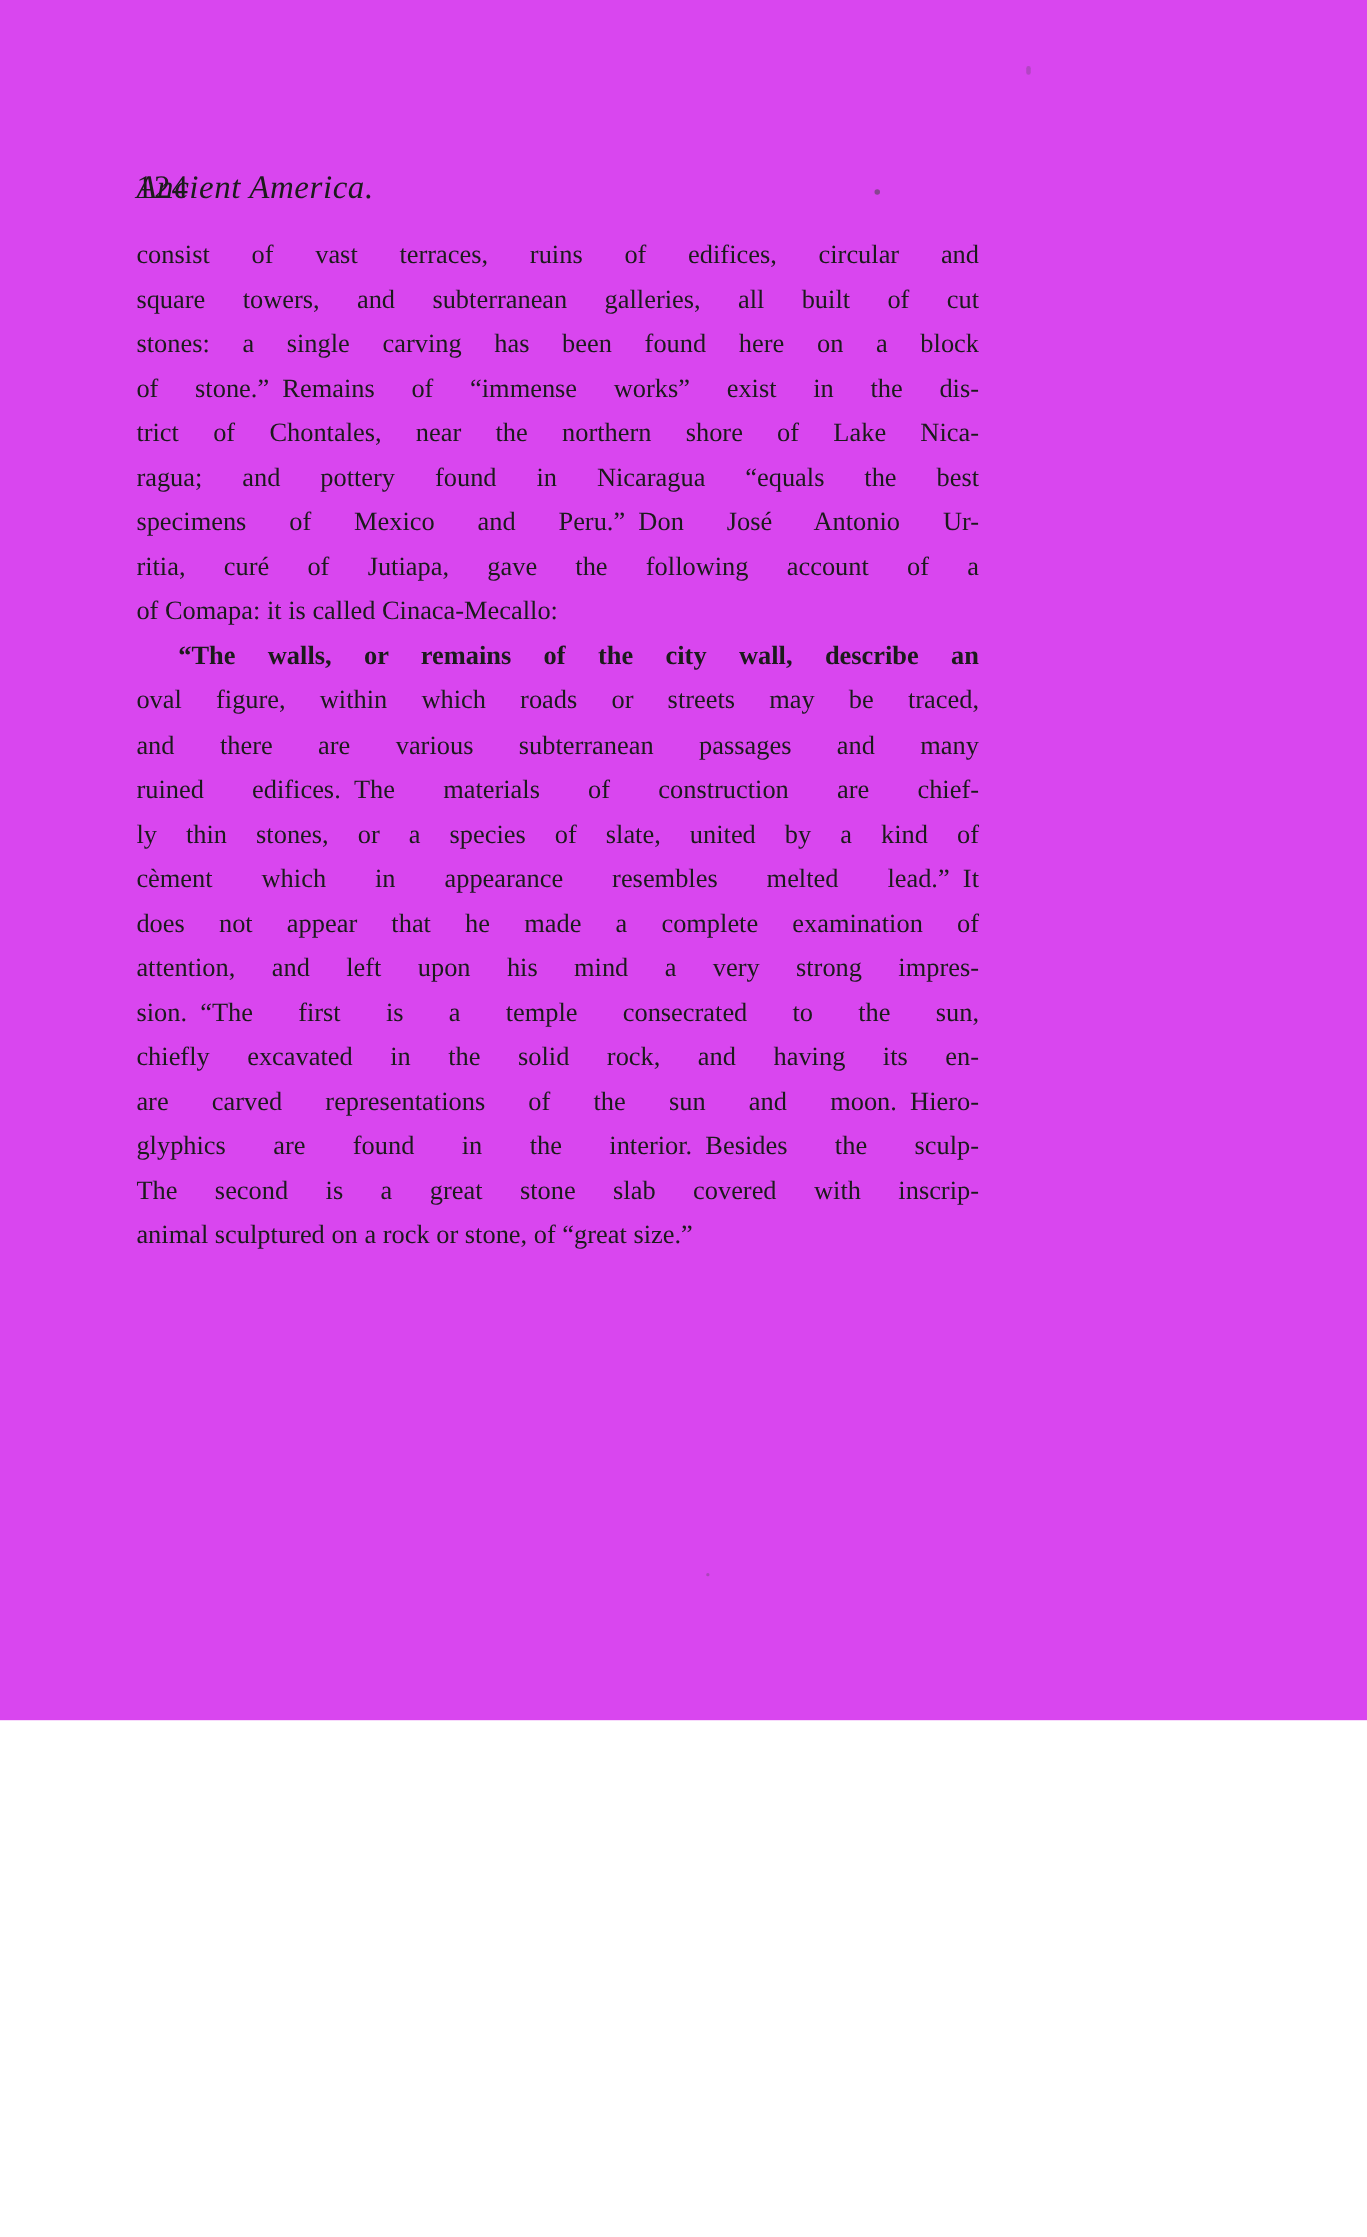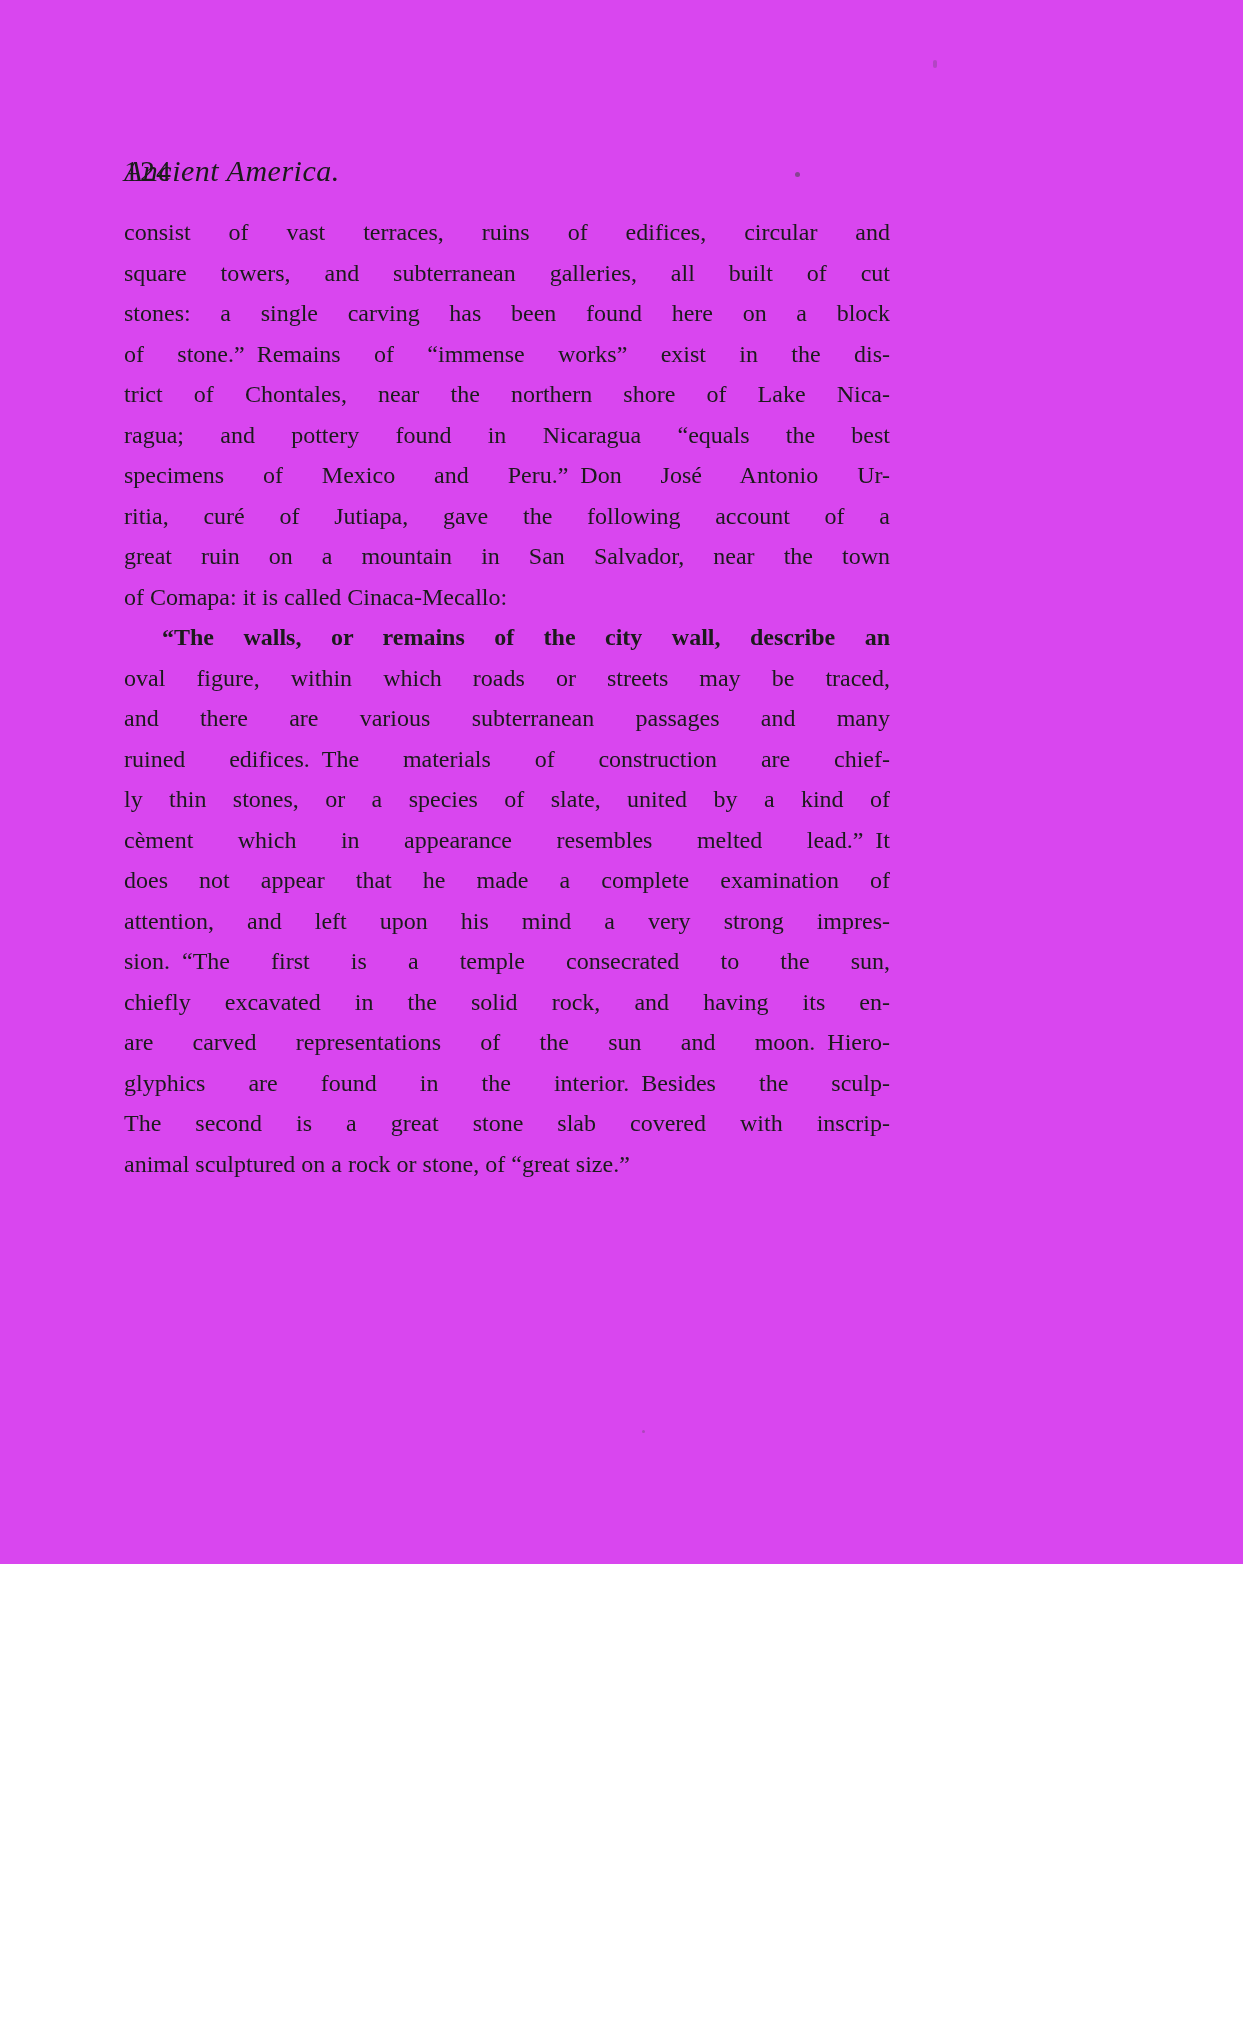--- a/index.html
+++ b/index.html
@@ -84,21 +84,20 @@
     <div class="body" id="page-body">
         <div class="paragraph">
           <div class="line">consist of vast terraces, ruins of edifices, circular and</div>
           <div class="line">square towers, and subterranean galleries, all built of cut</div>
           <div class="line">stones: a single carving has been found here on a block</div>
           <div class="line">of stone.” Remains of “immense works” exist in the dis-</div>
           <div class="line">trict of Chontales, near the northern shore of Lake Nica-</div>
           <div class="line">ragua; and pottery found in Nicaragua “equals the best</div>
           <div class="line">specimens of Mexico and Peru.” Don José Antonio Ur-</div>
           <div class="line">ritia, curé of Jutiapa, gave the following account of a</div>
-          <div class="line">great ruin on a mountain in San Salvador, near the town</div>
           <div class="line last">of Comapa: it is called Cinaca-Mecallo:</div>
         </div>
         <div class="paragraph indent">
           <div class="line">“The walls, or remains of the city wall, describe an</div>
           <div class="line">oval figure, within which roads or streets may be traced,</div>
           <div class="line">and there are various subterranean passages and many</div>
           <div class="line">ruined edifices. The materials of construction are chief-</div>
           <div class="line">ly thin stones, or a species of slate, united by a kind of</div>
           <div class="line">cèment which in appearance resembles melted lead.” It</div>
           <div class="line">does not appear that he made a complete examination of</div>

